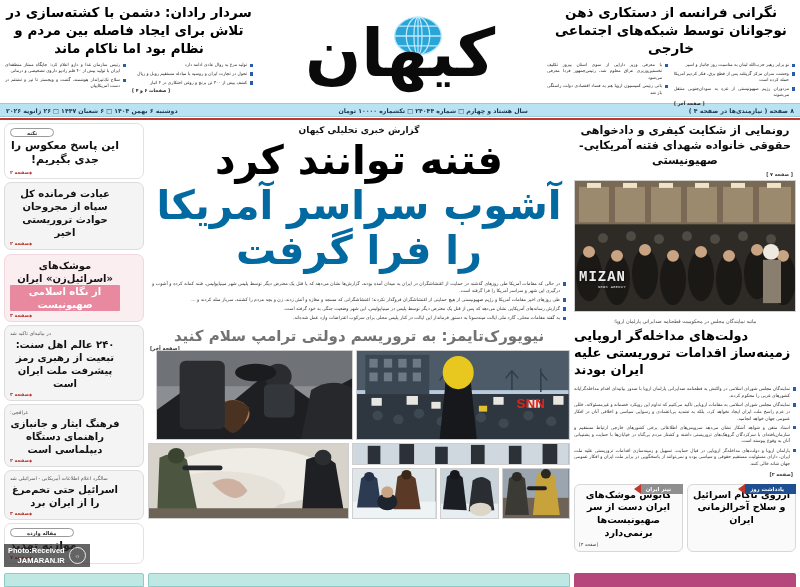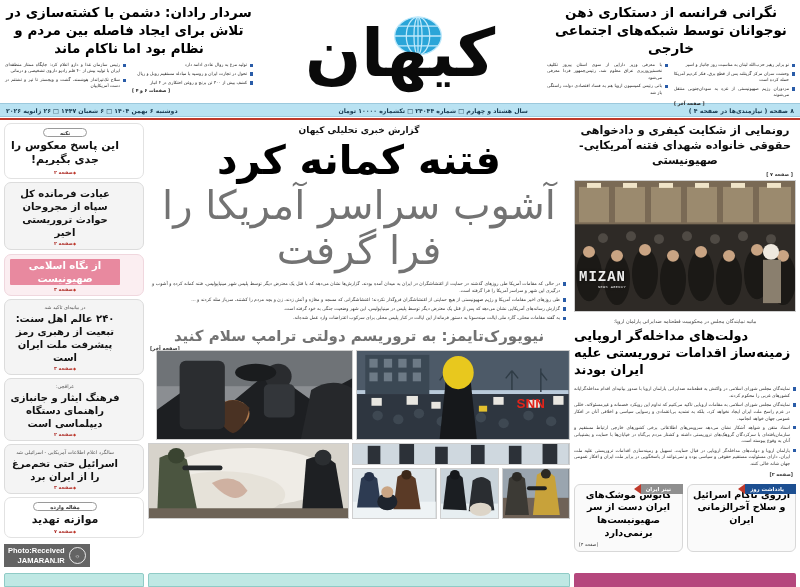--- a/index.html
+++ b/index.html
@@ -99,21 +99,21 @@
 
   
   .sidebar {
     width: 140px; display: flex; flex-direction: column; gap: 3.5px;
   }
   .sb-card {
     background: #f4f4f4;
     border: 1px solid #dcdcdc;
     border-radius: 7px;
     padding: 4px 23px 3px 5px;
-    display: flex; flex-direction: column; align-items: center;
+    display: flex; flex-direction: column; align-items: flex-end;
   }
   .sb-card.plain { background: #fff; border-color: #e2e2e2; }
   .sb-pill {
     border: 1px solid #9a9a9a; border-radius: 9px;
     padding: 0.5px 16px; font-size: 5.2px; color: #333;
     margin-bottom: 2px; background: #fff; font-weight: bold;
   }
   .sb-kicker {
     font-size: 5px; color: #555; margin-bottom: 1.5px; text-align: center;
   }
@@ -137,22 +137,22 @@
   .center { flex: 1; display: flex; flex-direction: column; }
   .c-kicker {
     text-align: center; font-size: 9px; color: #111;
     font-weight: bold; margin: 2px 0 4px 0;
   }
   .c-head1 {
     text-align: center; font-size: 40px; font-weight: bold;
     color: #000; line-height: 1.06; letter-spacing: -1px;
   }
   .c-head2 {
-    text-align: center; font-size: 40px; font-weight: normal;
-    color: #737373; line-height: 1.12; letter-spacing: -1px;
+    text-align: center; font-size: 40px; font-weight: bold;
+    color: #0369a1; line-height: 1.12; letter-spacing: -1px;
     margin-top: 2px;
   }
   .c-body {
     margin-top: 8px; padding: 0 4px;
     display: flex; flex-direction: column; gap: 2.5px;
   }
   .c-p {
     font-size: 4.6px; line-height: 1.45; color: #333;
     text-align: justify; position: relative; padding-right: 6px;
   }
@@ -350,20 +350,21 @@
         <div class="sb-title">این پاسخ معکوس را جدی بگیریم!</div>
         <div class="sb-page">صفحه ۲</div>
       </div>
 
       <div class="sb-card">
         <div class="sb-title sm">عیادت فرمانده کل سپاه از مجروحان حوادث تروریستی اخیر</div>
         <div class="sb-page">صفحه ۲</div>
       </div>
 
       <div class="sb-card pinkish">
+        <div class="sb-title sm">موشک‌های «اسرائیل‌زن» ایران</div>
         <div class="sb-title sm"><span class="sb-hl">از نگاه اسلامی صهیونیست</span></div>
         <div class="sb-page">صفحه ۳</div>
       </div>
 
       <div class="sb-card">
         <div class="sb-kicker">در بیانیه‌ای تاکید شد</div>
         <div class="sb-title sm">۲۴۰ عالم اهل سنت: تبعیت از رهبری رمز پیشرفت ملت ایران است</div>
         <div class="sb-page">صفحه ۳</div>
       </div>
 
@@ -381,21 +382,21 @@
 
       <div class="sb-card plain">
         <div class="sb-pill">مقاله وارده</div>
         <div class="sb-title">موازنه تهدید</div>
         <div class="sb-page">صفحه ۷</div>
       </div>
     </div>
 
     <div class="center">
       <div class="c-kicker">گزارش خبری تحلیلی کیهان</div>
-      <div class="c-head1">فتنه کمانه کرد</div>
+      <div class="c-head1">فتنه توانند کرد</div>
       <div class="c-head2">آشوب سراسر آمریکا را فرا گرفت</div>
 
       <div class="c-body">
         <div class="c-p">در حالی که مقامات آمریکا طی روزهای گذشته در حمایت از اغتشاشگران در ایران به میدان آمده بودند، گزارش‌ها نشان می‌دهد که با قتل یک معترض دیگر توسط پلیس شهر مینیاپولیس، فتنه کمانه کرده و آشوب و درگیری این شهر و سراسر آمریکا را فرا گرفته است.</div>
         <div class="c-p">طی روزهای اخیر مقامات آمریکا و رژیم صهیونیستی از هیچ حمایتی از اغتشاشگران فروگذار نکردند؛ اغتشاشگرانی که مسجد و مغازه و آتش زدند، زن و بچه مردم را کشتند، سرباز منله کردند و ...</div>
         <div class="c-p">گزارش رسانه‌های آمریکایی نشان می‌دهد که پس از قتل یک معترض دیگر توسط پلیس در مینیاپولیس، این شهر وضعیت جنگی به خود گرفته است.</div>
         <div class="c-p">به گفته مقامات محلی، گارد ملی ایالت مینه‌سوتا به دستور فرماندار این ایالت در کنار پلیس محلی برای سرکوب اعتراضات وارد عمل شده‌اند.</div>
       </div>
 
       <div class="c-subhead-row">

